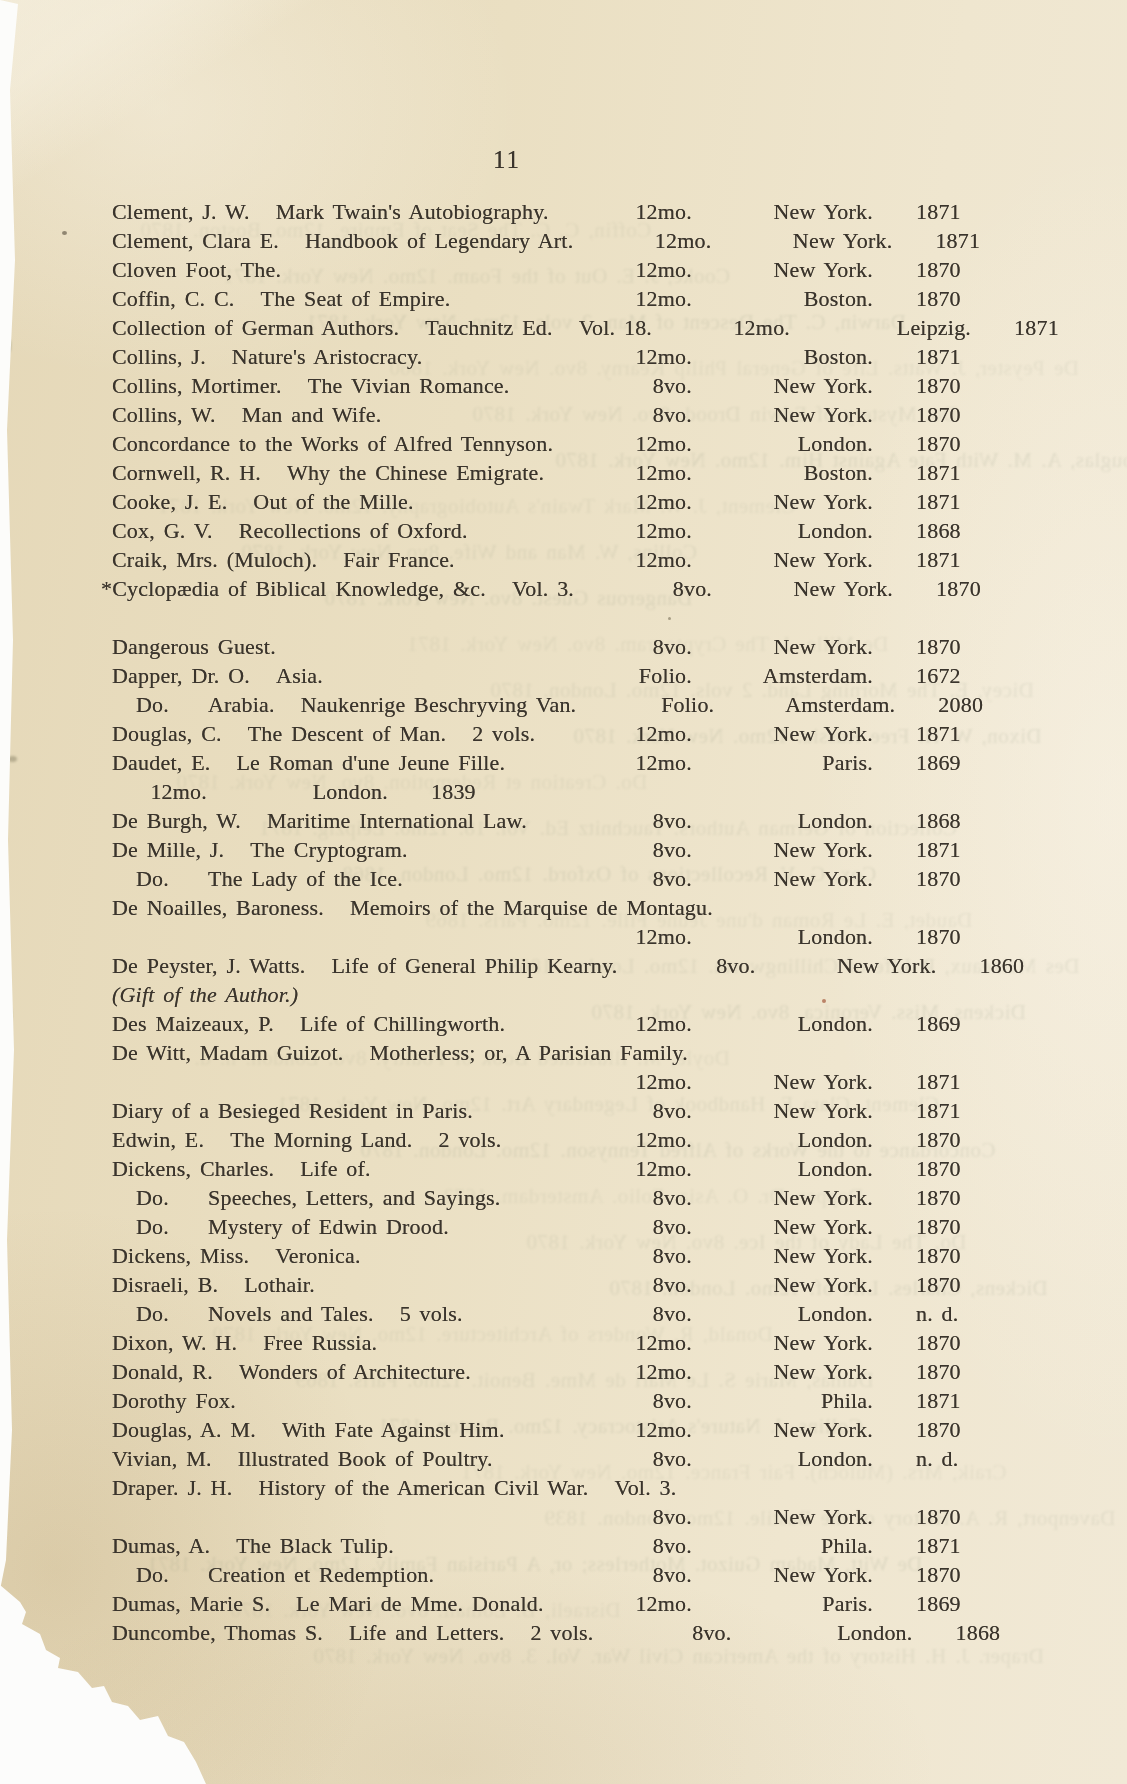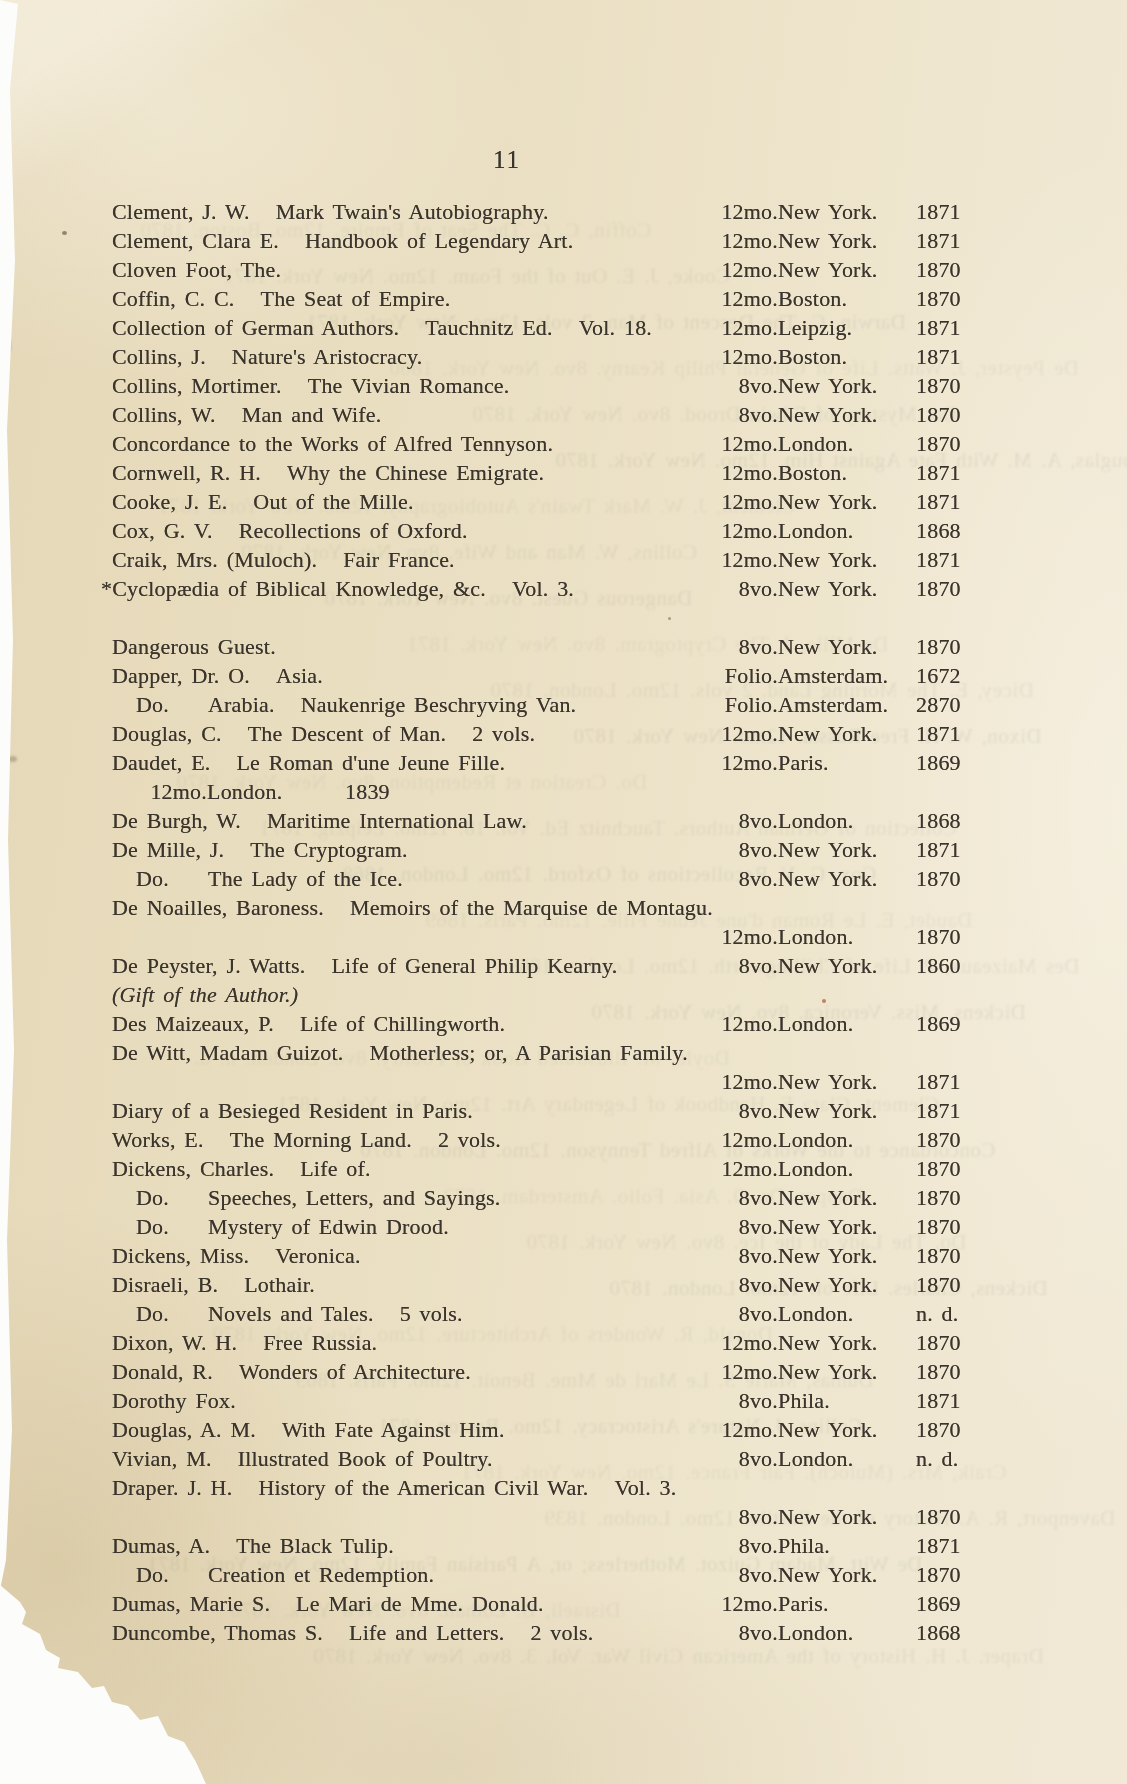--- a/index.html
+++ b/index.html
@@ -19,29 +19,29 @@
   .page-num{
     position:absolute;left:112px;top:146px;width:790px;text-align:center;
     font-size:25px;letter-spacing:2px;z-index:5;
     text-shadow:0 0 .5px rgba(58,52,44,.75);
   }
   .text-block{
     position:absolute;left:112px;top:197px;width:878px;z-index:5;
     font-size:22px;word-spacing:3px;letter-spacing:.2px;
     text-shadow:0 0 .5px rgba(58,52,44,.7);
   }
-  .entry-row{display:flex;align-items:baseline;height:29px;line-height:29px;white-space:nowrap;}
+  .entry-row{display:flex;align-items:baseline;height:29px;line-height:29px;white-space:nowrap;gap:43px;}
   .gap-row{height:29px;}
   .entry-text{flex:1 1 auto;overflow:visible;}
   .seg{display:inline-block;}
   .seg + .seg{margin-left:26px;}
   .do-seg{width:92px;padding-left:24px;box-sizing:border-box;}
   .do-seg + .seg{margin-left:4px;}
   .col-format{flex:0 0 95px;text-align:right;}
-  .col-place{flex:0 0 138px;}
+  .col-place{flex:0 0 138px;text-align:right;}
   .col-year{flex:0 0 74px;}
   .note-row{display:flex;justify-content:flex-start;height:29px;line-height:29px;
     font-style:italic;margin-right:-14px;}
   
   .bleed{position:absolute;inset:0;z-index:2;pointer-events:none;overflow:hidden;}
   .bleed-line{
     position:absolute;transform:scaleX(-1);filter:blur(1.1px);
     font-size:21px;white-space:nowrap;color:#6d7a64;letter-spacing:.5px;word-spacing:3px;
   }
   
@@ -198,21 +198,21 @@
       <div class="entry-row">
         <span class="entry-text"><span class="seg">Dapper, Dr. O.</span><span class="seg">Asia.</span></span>
         <span class="col-format">Folio.</span>
         <span class="col-place">Amsterdam.</span>
         <span class="col-year">1672</span>
       </div>
       <div class="entry-row">
         <span class="entry-text"><span class="seg do-seg">Do.</span><span class="seg">Arabia.</span><span class="seg">Naukenrige Beschryving Van.</span></span>
         <span class="col-format">Folio.</span>
         <span class="col-place">Amsterdam.</span>
-        <span class="col-year">2870</span>
+        <span class="col-year">2080</span>
       </div>
       <div class="entry-row">
         <span class="entry-text"><span class="seg">Douglas, C.</span><span class="seg">The Descent of Man.</span><span class="seg">2 vols.</span></span>
         <span class="col-format">12mo.</span>
         <span class="col-place">New York.</span>
         <span class="col-year">1871</span>
       </div>
       <div class="entry-row">
         <span class="entry-text"><span class="seg">Daudet, E.</span><span class="seg">Le Roman d'une Jeune Fille.</span></span>
         <span class="col-format">12mo.</span>
@@ -275,21 +275,21 @@
         <span class="col-place">New York.</span>
         <span class="col-year">1871</span>
       </div>
       <div class="entry-row">
         <span class="entry-text"><span class="seg">Diary of a Besieged Resident in Paris.</span></span>
         <span class="col-format">8vo.</span>
         <span class="col-place">New York.</span>
         <span class="col-year">1871</span>
       </div>
       <div class="entry-row">
-        <span class="entry-text"><span class="seg">Works, E.</span><span class="seg">The Morning Land.</span><span class="seg">2 vols.</span></span>
+        <span class="entry-text"><span class="seg">Edwin, E.</span><span class="seg">The Morning Land.</span><span class="seg">2 vols.</span></span>
         <span class="col-format">12mo.</span>
         <span class="col-place">London.</span>
         <span class="col-year">1870</span>
       </div>
       <div class="entry-row">
         <span class="entry-text"><span class="seg">Dickens, Charles.</span><span class="seg">Life of.</span></span>
         <span class="col-format">12mo.</span>
         <span class="col-place">London.</span>
         <span class="col-year">1870</span>
       </div>

